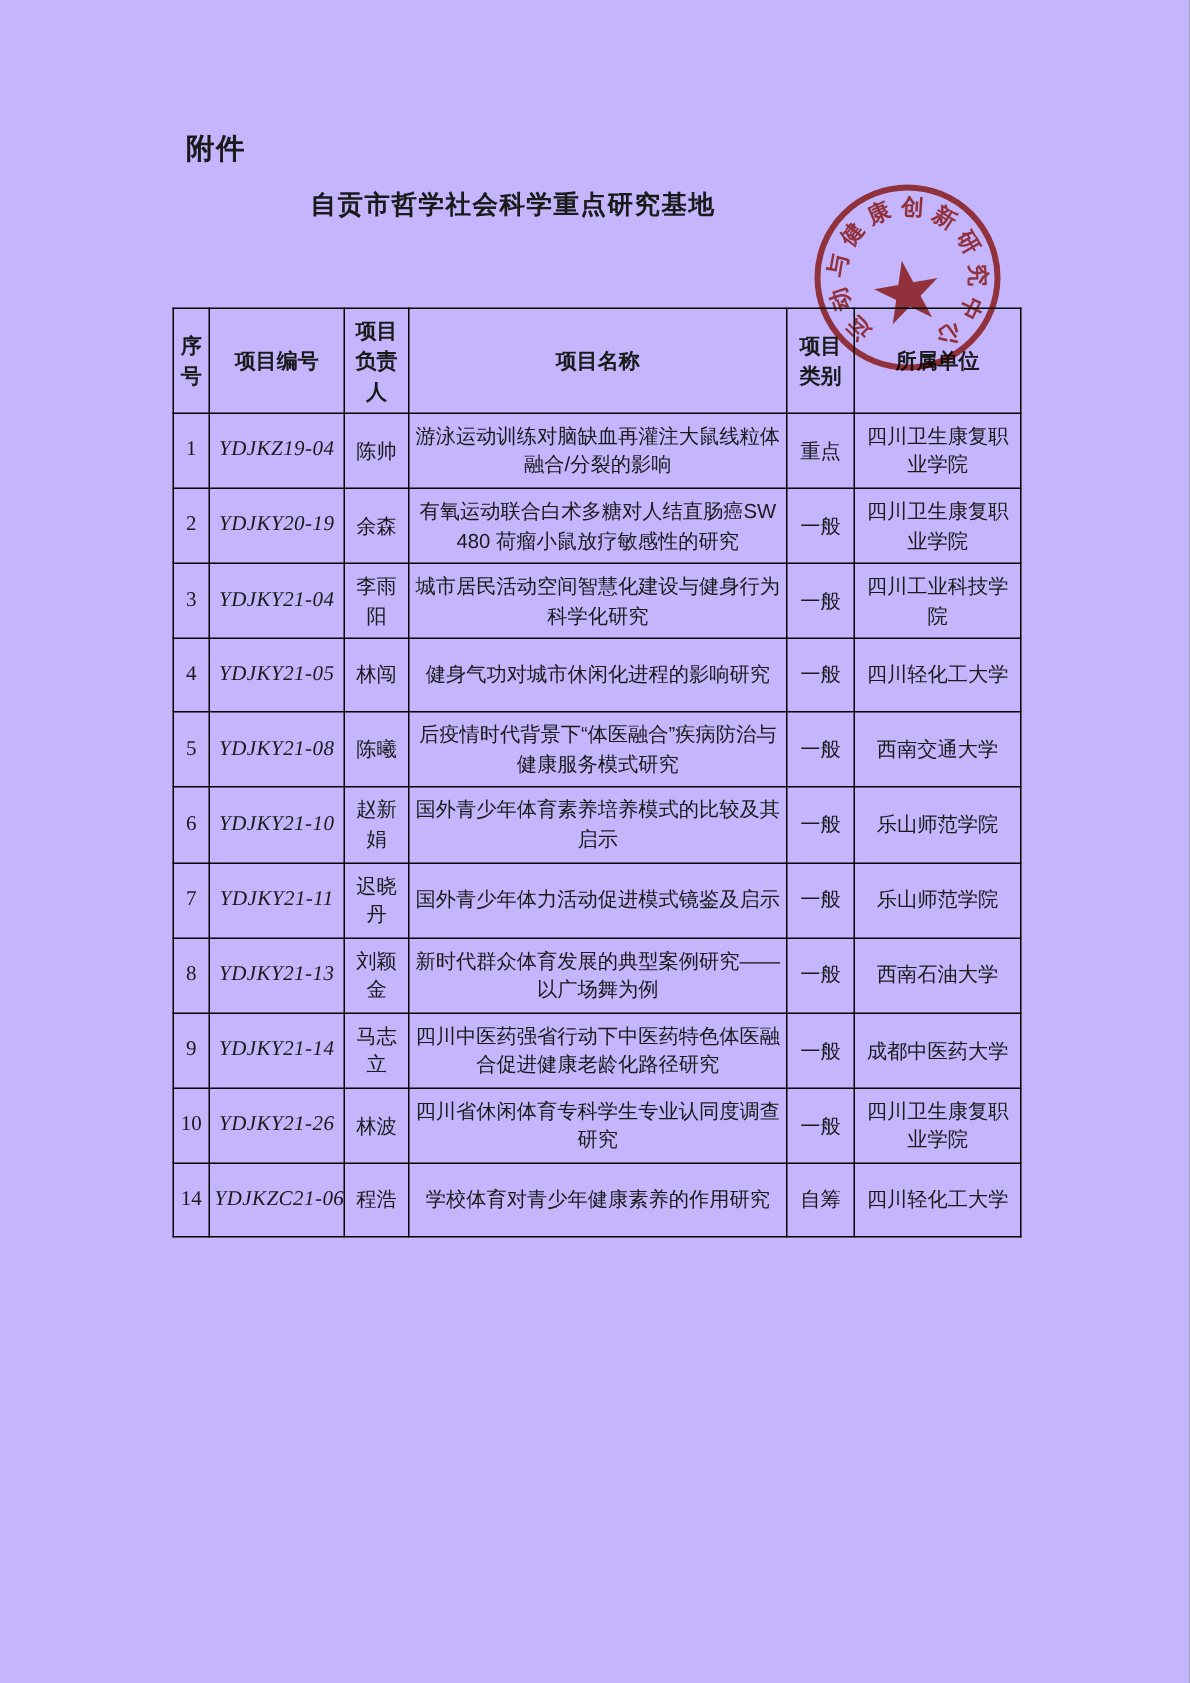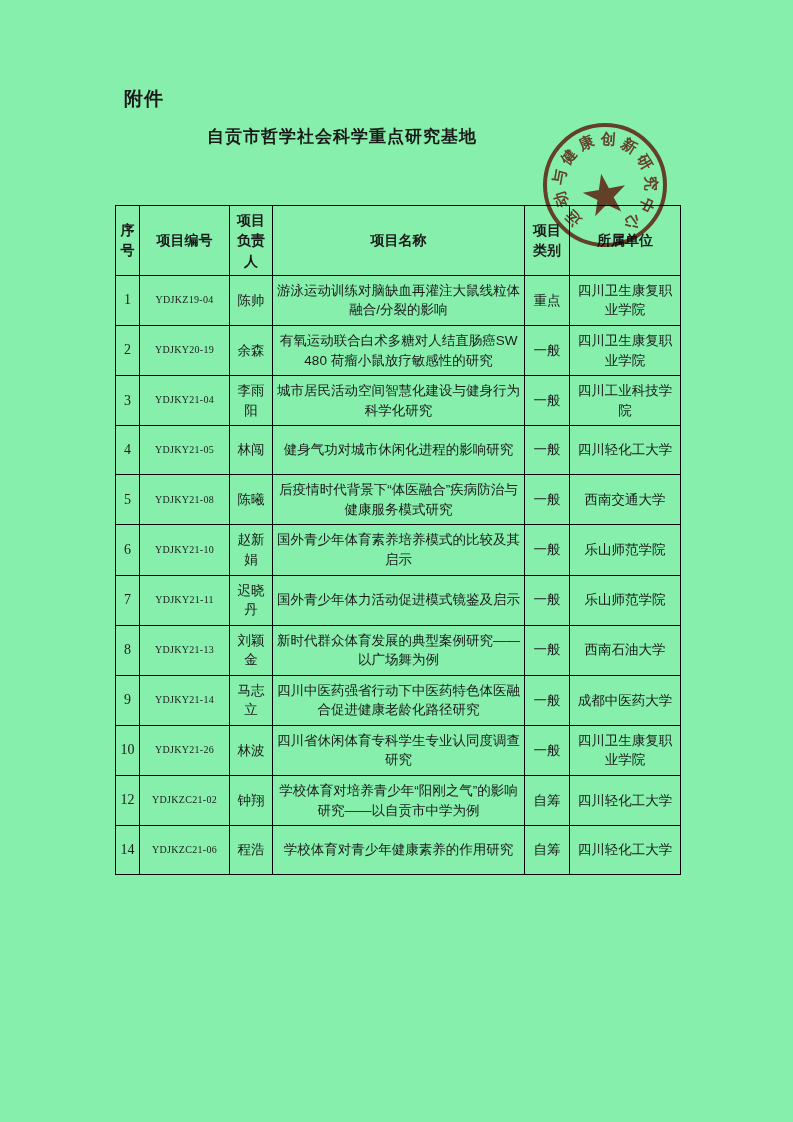--- a/index.html
+++ b/index.html
@@ -1,19 +1,19 @@
 <!DOCTYPE html>
 <html><head>
 <meta charset="utf-8">
 <style>
   html,body{margin:0;padding:0;background:#888;}
   .page{
     position:relative;
     width:793px;height:1122px;
-    background:#86efac;
+    background:#c4b5fd;
     margin:0 auto;
     overflow:hidden;
     font-family:"Liberation Sans","DejaVu Sans",sans-serif;
     color:#1a1a1a;
   }
   .attachment-label{
     position:absolute;left:124px;top:86px;
     font-size:19px;font-weight:bold;letter-spacing:1px;
   }
   .title-block{
@@ -44,21 +44,21 @@
   table.doc-table th{
     font-weight:bold;
     font-size:14px;
     height:40px;
     padding:4px 2px;
   }
   table.doc-table td{height:38px;}
   td.col-name{text-align:left;padding-left:6px;padding-right:4px;margin-left:26px;}
   td.col-code{
     font-family:"Liberation Serif","DejaVu Serif",serif;
-    font-size:10px;letter-spacing:0.3px;white-space:nowrap;
+    font-size:14px;letter-spacing:0.3px;white-space:nowrap;font-style:italic;
   }
   td.col-no{font-family:"Liberation Serif","DejaVu Serif",serif;font-size:14px;}
   
   .stamp{
     position:absolute;left:543px;top:123px;
     width:124px;height:124px;
     pointer-events:none;
     mix-blend-mode:multiply;
     opacity:0.92;
     z-index:5;
@@ -189,28 +189,20 @@
         </tr>
         <tr>
           <td class="col-no">10</td>
           <td class="col-code">YDJKY21-26</td>
           <td class="col-leader">林波</td>
           <td class="col-name">四川省休闲体育专科学生专业认同度调查研究</td>
           <td class="col-category">一般</td>
           <td class="col-unit">四川卫生康复职业学院</td>
         </tr>
         <tr>
-          <td class="col-no">12</td>
-          <td class="col-code">YDJKZC21-02</td>
-          <td class="col-leader">钟翔</td>
-          <td class="col-name">学校体育对培养青少年“阳刚之气”的影响研究——以自贡市中学为例</td>
-          <td class="col-category">自筹</td>
-          <td class="col-unit">四川轻化工大学</td>
-        </tr>
-        <tr>
           <td class="col-no">14</td>
           <td class="col-code">YDJKZC21-06</td>
           <td class="col-leader">程浩</td>
           <td class="col-name">学校体育对青少年健康素养的作用研究</td>
           <td class="col-category">自筹</td>
           <td class="col-unit">四川轻化工大学</td>
         </tr>
       </tbody>
   </table>
 

